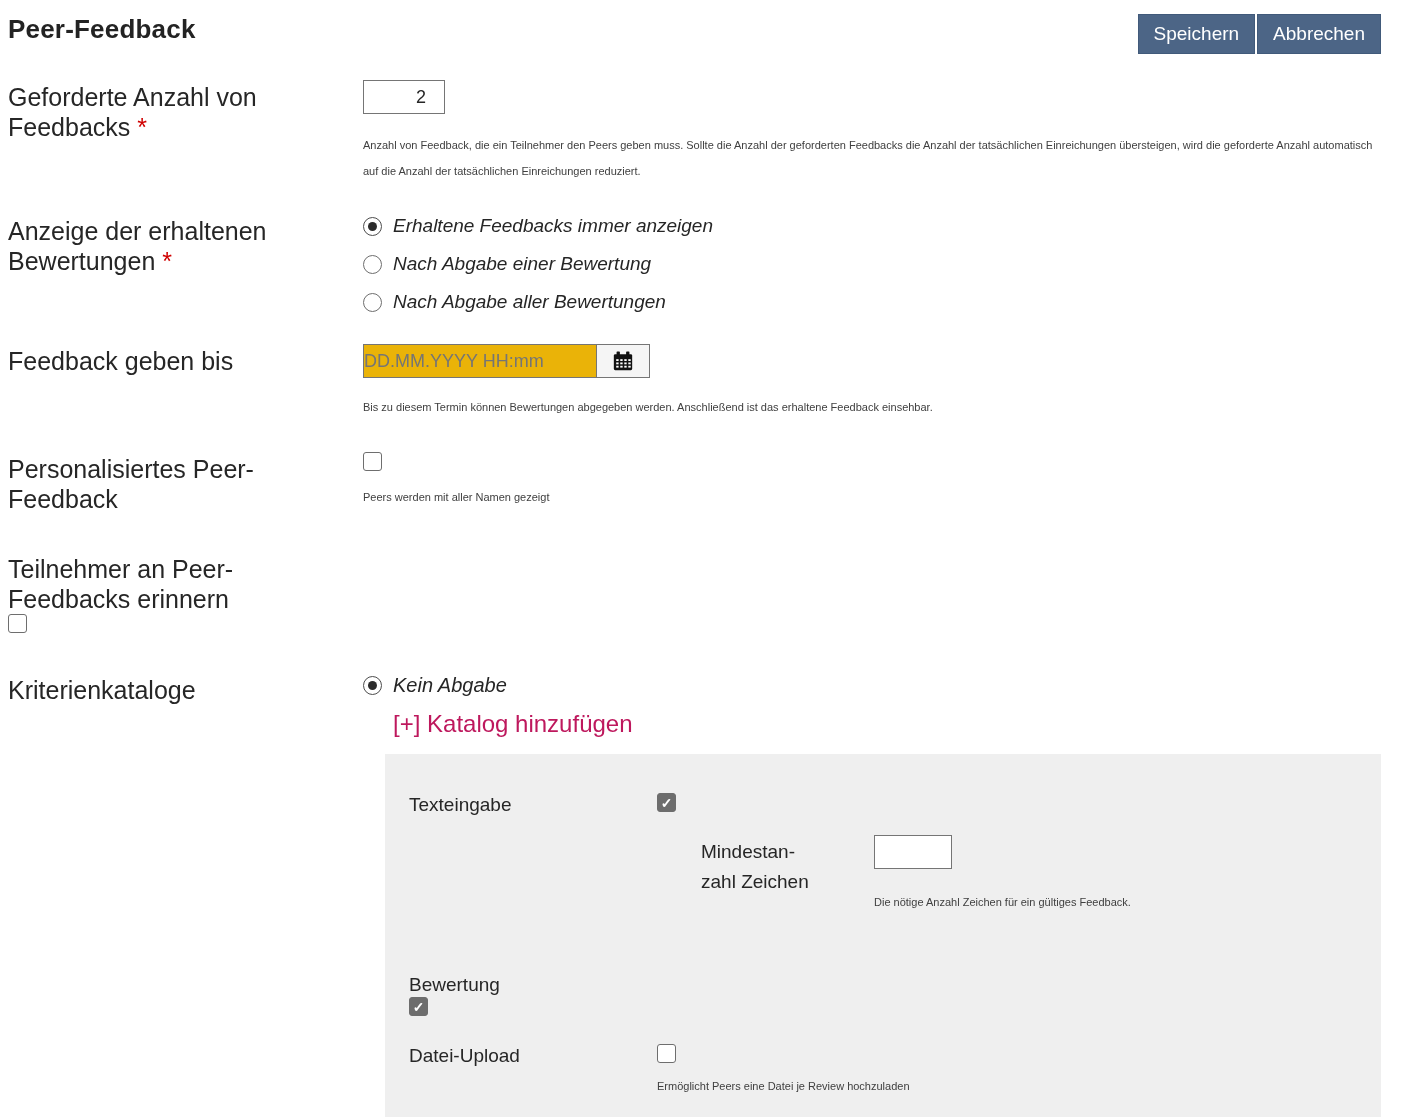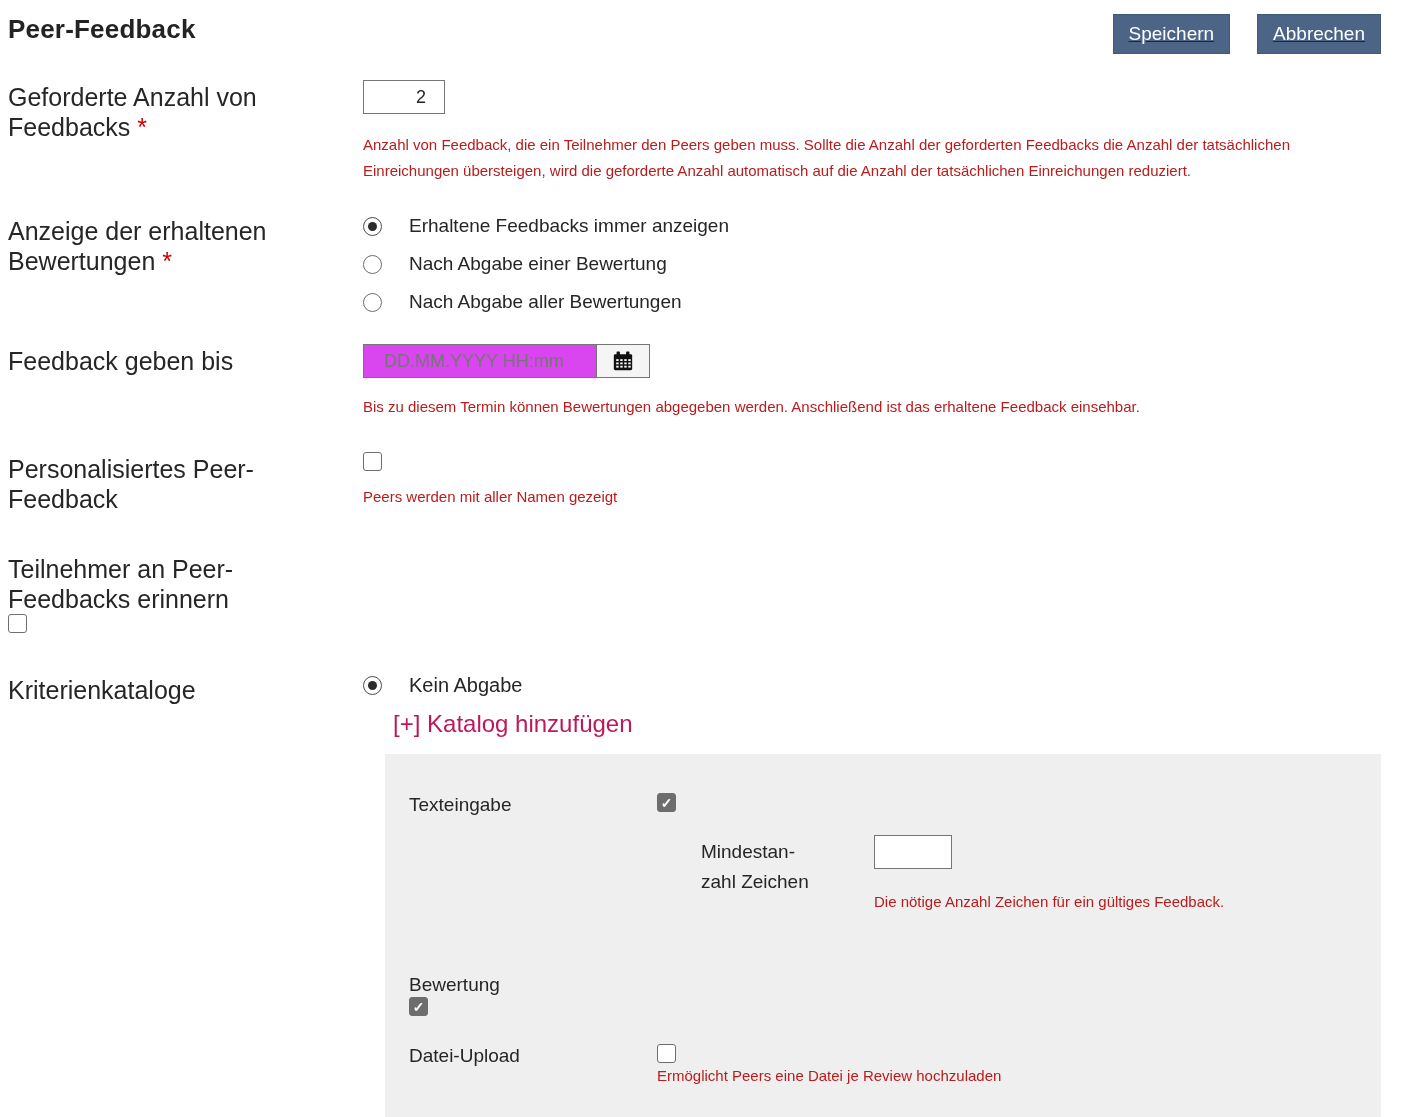--- a/index.html
+++ b/index.html
@@ -6,61 +6,61 @@
   html,body { background:#ffffff; }
   body {
     width:1416px; height:1117px; overflow:hidden;
     font-family:"Liberation Sans", sans-serif;
     color:#262626;
     padding:14px 35px 0 8px;
   }
   
   .header { display:flex; justify-content:space-between; align-items:flex-start; }
   .page-title { font-size:26px; font-weight:700; color:#232323; letter-spacing:.2px; }
-  .btn-row { display:flex; gap:27px;text-decoration:underline; }
+  .btn-row { display:flex; gap:2px; }
   .btn {
     background:#4c6586; color:#ffffff; border:1px solid #415a7a;
     font-family:"Liberation Sans", sans-serif;
     font-size:19px; line-height:1; padding:9px 15px 10px 15px;
     cursor:pointer; border-radius:0;
   }
   
   .row { display:flex; align-items:flex-start; }
   .row-label {
     width:295px; flex-shrink:0; margin-right:60px;
     font-size:25px; line-height:30px; color:#262626;
     hyphens:manual; padding-top:2px;
   }
   .req { color:#d00000; }
   .row-content { flex:1; min-width:0; }
-  .byline { font-size:15px; line-height:26px; color:#b91c1c; }
+  .byline { font-size:11px; line-height:26px; color:#404040; }
   
   .num-input {
     width:82px; height:34px; border:1px solid #757575; background:#fff;
     font-family:"Liberation Sans", sans-serif; font-size:18px; color:#262626;
     text-align:right; padding-right:18px;
   }
   .text-input {
     height:34px; border:1px solid #757575; background:#fff;
     font-family:"Liberation Sans", sans-serif; font-size:18px; color:#262626;
     padding:0 10px;
   }
   .date-group { display:inline-flex; height:34px; }
   .date-input {
     width:233px; height:34px; border:1px solid #757575; border-right:none;
-    background:#d946ef; font-family:"Liberation Sans", sans-serif;
-    font-size:18px; color:#262626; padding:0 20px;
+    background:#eab308; font-family:"Liberation Sans", sans-serif;
+    font-size:18px; color:#262626; padding:0 0;
   }
   .date-input::placeholder { color:#757575; opacity:1; }
   .date-addon {
     width:54px; height:34px; border:1px solid #757575; background:#f5f5f5;
     display:flex; align-items:center; justify-content:center; cursor:pointer;
   }
   
-  .choice { display:flex; align-items:center; gap:27px; margin-bottom:14px; }
+  .choice { display:flex; align-items:center; gap:11px; margin-bottom:14px;font-style:italic; }
   .choice:last-child { margin-bottom:6px; }
   .radio {
     width:19px; height:19px; border:1px solid #6e6e6e; border-radius:50%;
     background:#fff; position:relative; flex-shrink:0; cursor:pointer;
   }
   .radio.checked { border-color:#4d4d4d; }
   .radio.checked::after {
     content:""; position:absolute; left:50%; top:50%;
     width:9px; height:9px; margin:-4.5px 0 0 -4.5px;
     border-radius:50%; background:#2c2c2c;
@@ -210,21 +210,21 @@
 
       <div class="prow" style="margin-top:58px;flex-direction:column;">
         <div class="prow-label">Bewertung</div>
         <span class="checkbox checked">✓</span>
       </div>
 
       <div class="prow" style="margin-top:28px;">
         <div class="prow-label">Datei-Upload</div>
         <div>
           <span class="checkbox">✓</span>
-          <div class="byline" style="">Ermöglicht Peers eine Datei je Review hochzuladen</div>
+          <div class="byline" style="margin-top:10px;">Ermöglicht Peers eine Datei je Review hochzuladen</div>
         </div>
       </div>
 
     </div>
   </div>
 </div>
 
 <div class="footer">
   <div class="required-note">
     

